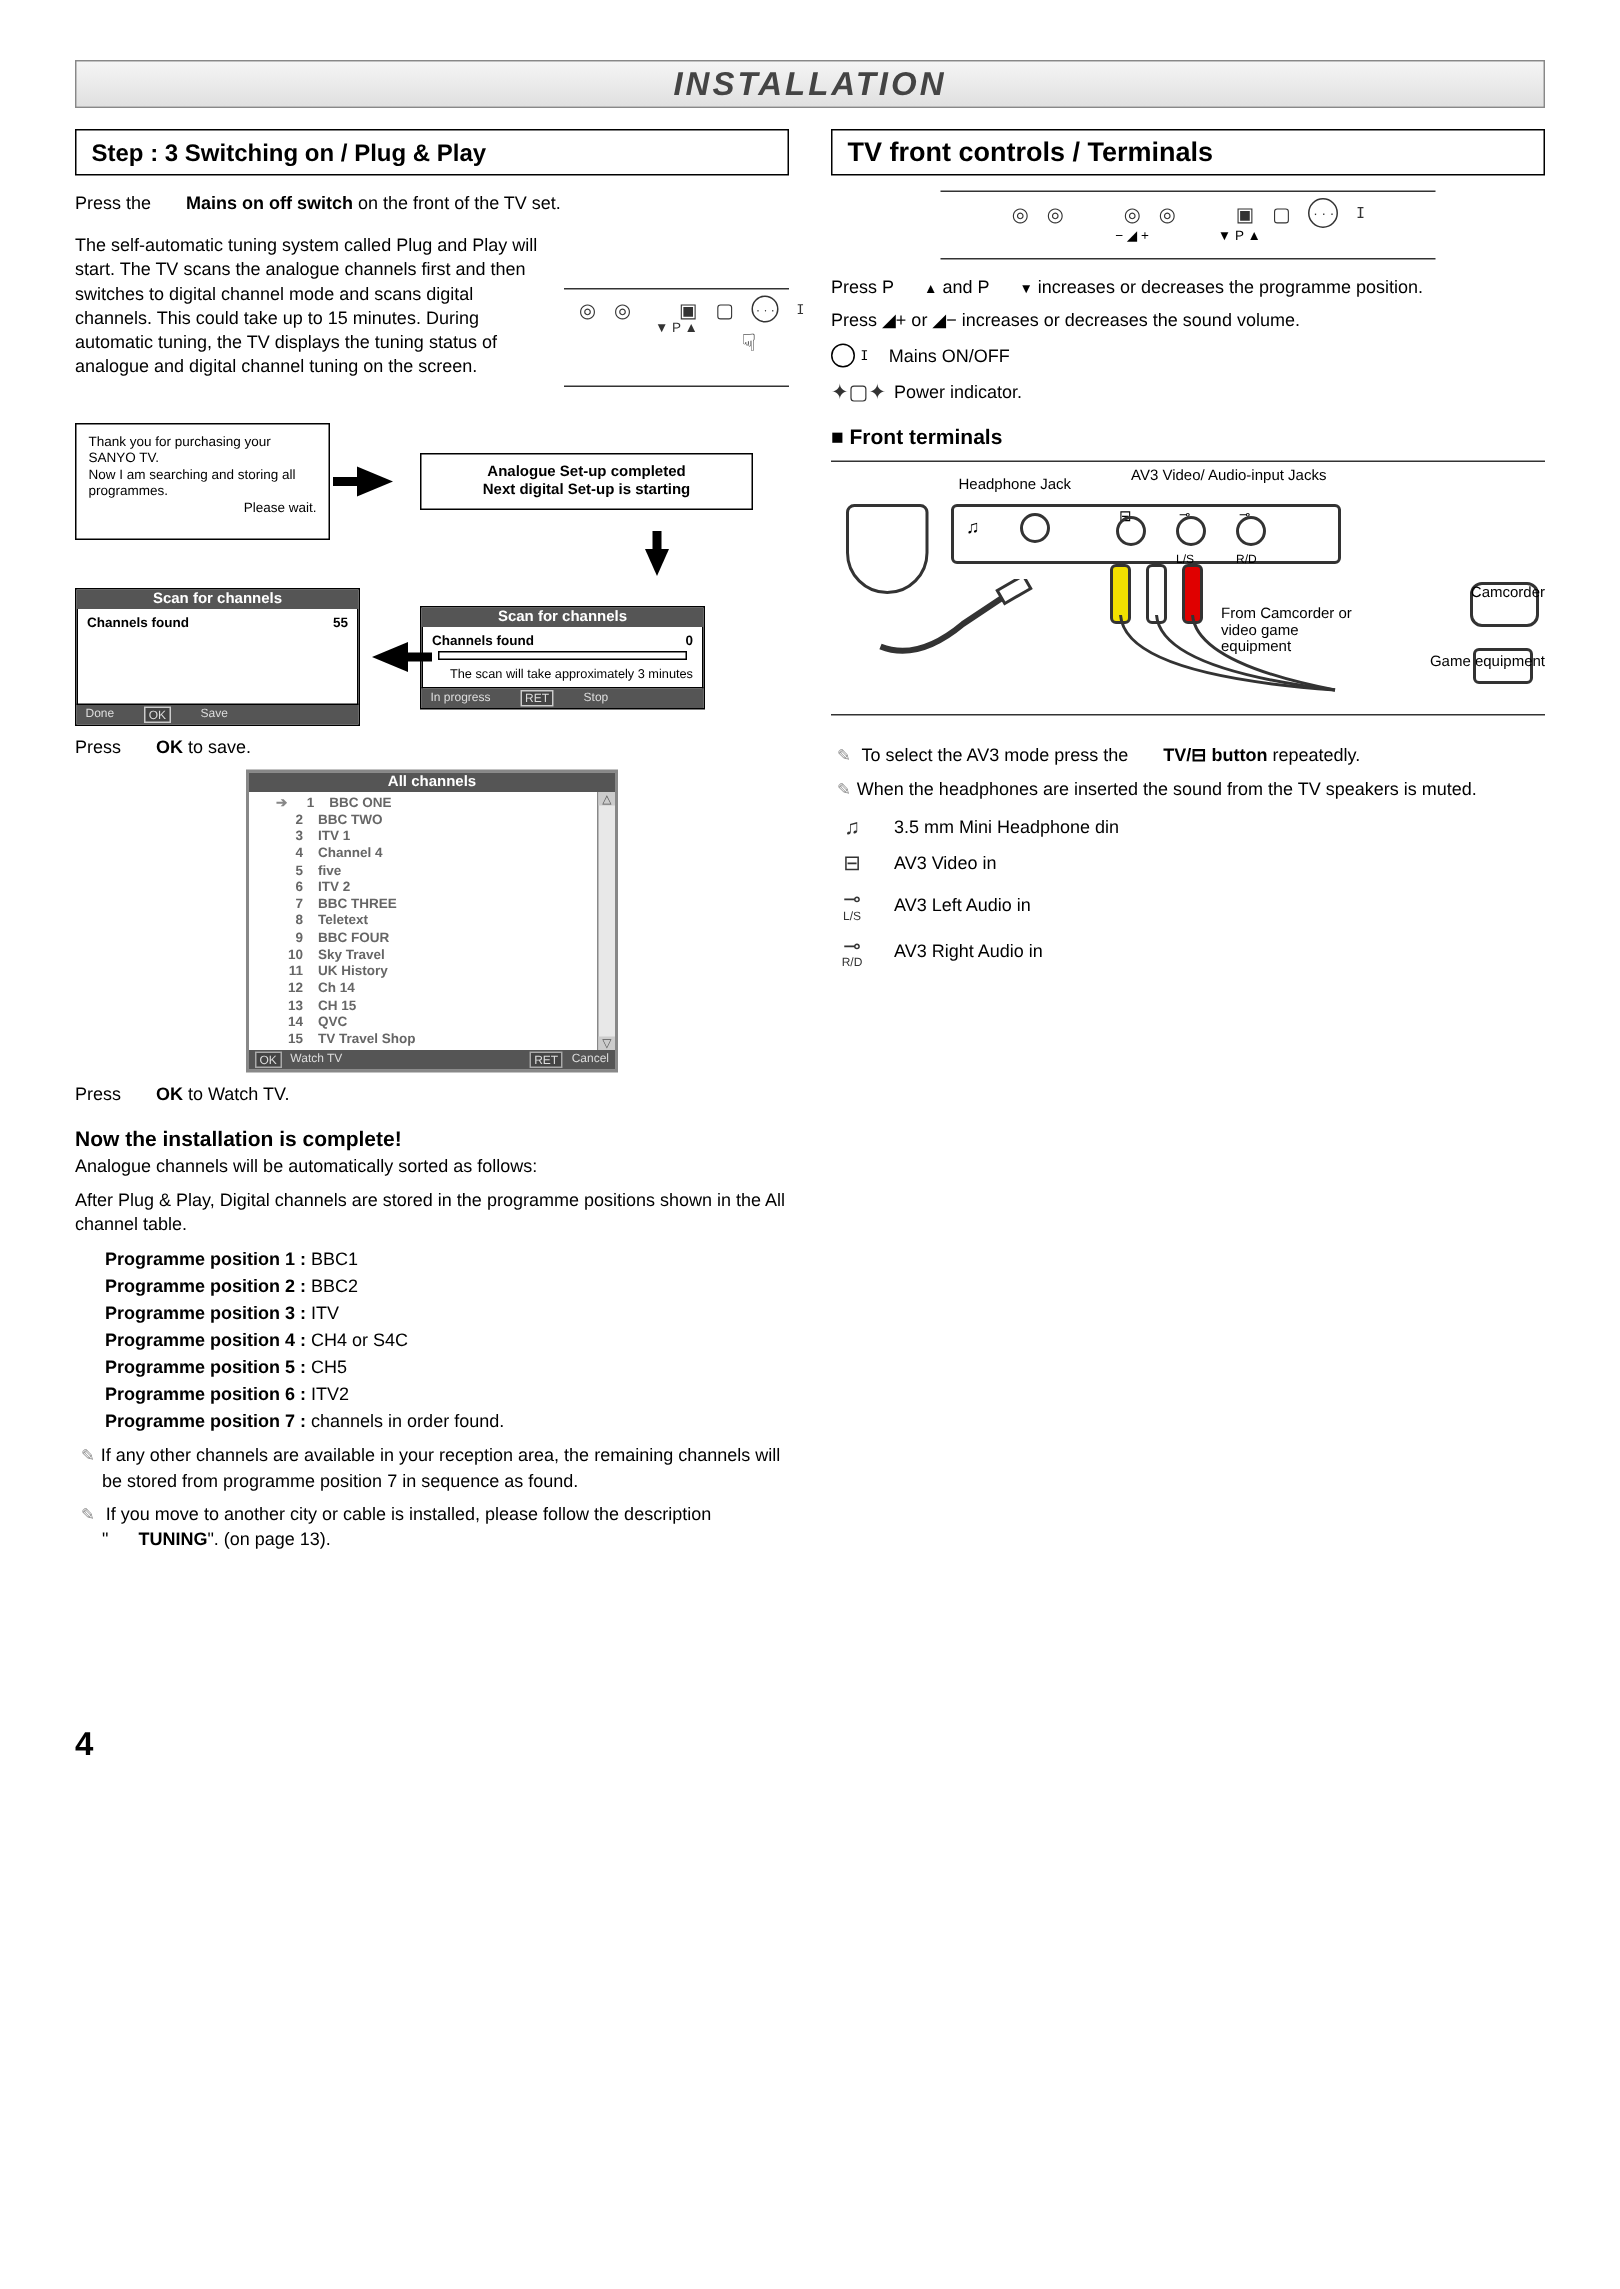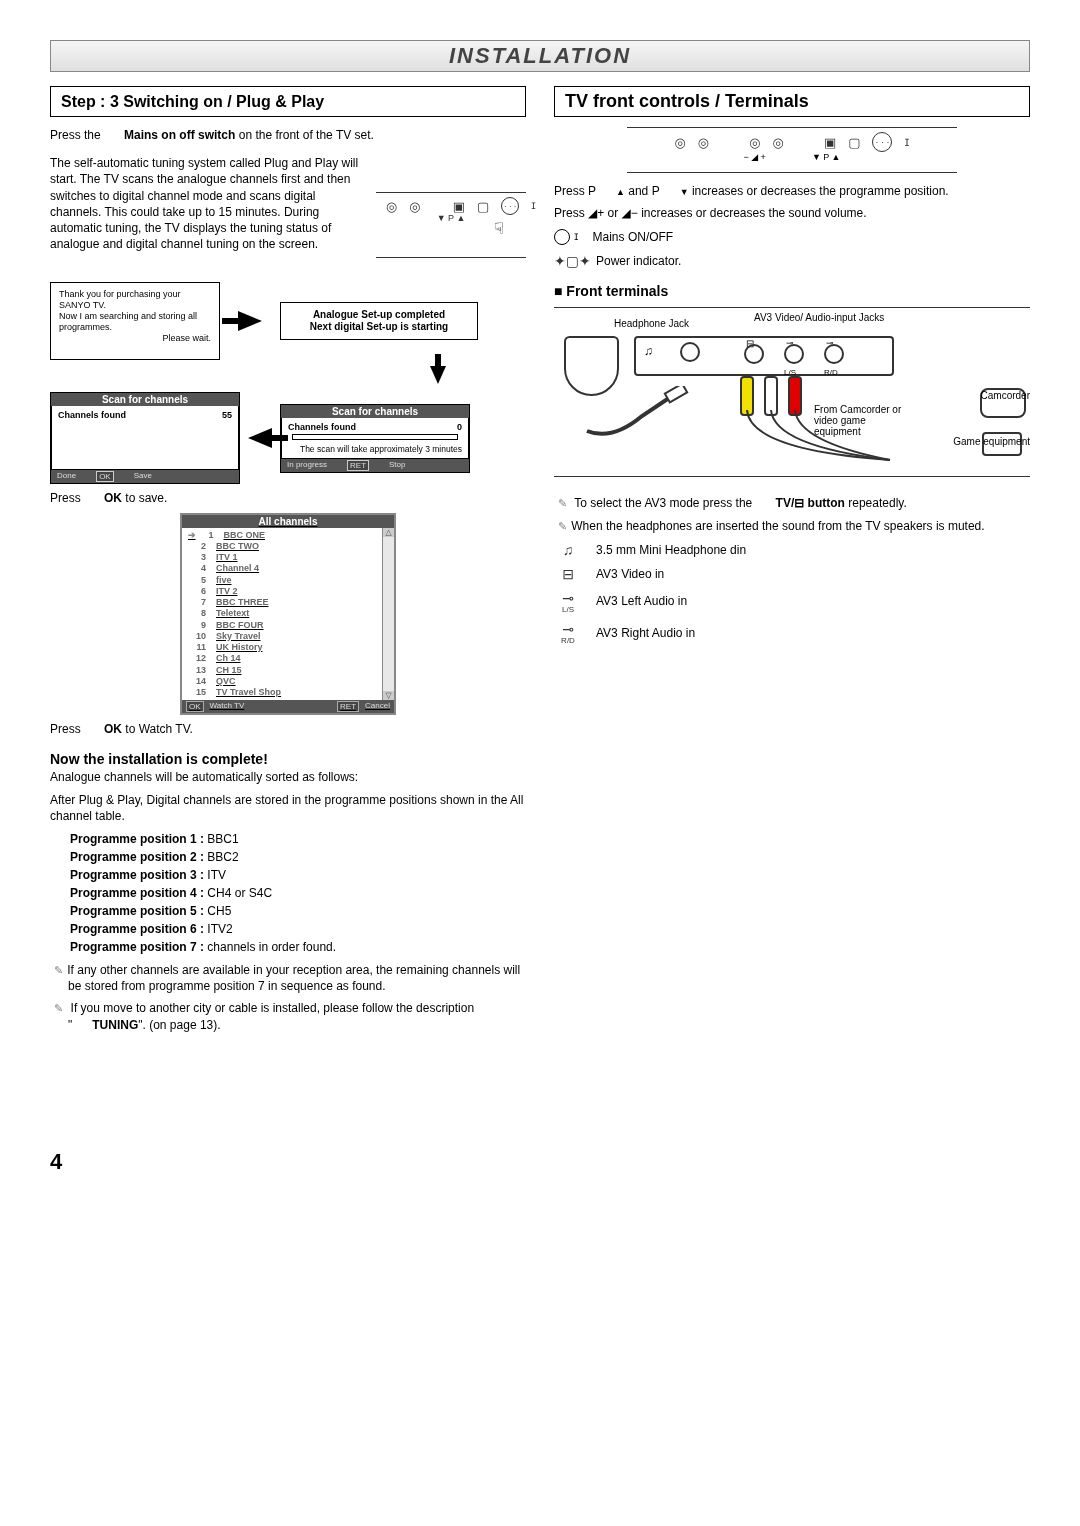--- a/index.html
+++ b/index.html
@@ -121,24 +121,24 @@
     background: #555; color: #ddd; font-size: 8px;
     display: flex; justify-content: flex-start; gap: 20px; padding: 1px 6px;
   }
   .scan-footer span.box { border: 1px solid #ccc; padding: 0 2px; background:#444; color:#ddd; }
   .progress-track {
     height: 6px; border: 1px solid #000; margin: 2px 4px 4px 4px; background:#fff;
   }
   .scan-pair { display: flex; align-items: center; gap: 4px; margin-top: 8px; }
   
   
-  .channel-outer { width: 216px; margin: 6px auto; border: 2px solid #888; text-decoration: underline; }
+  .channel-outer { width: 248px; margin: 6px auto; border: 2px solid #888; }
   .channel-title { background:#555; color:#fff; text-align:center; font-size:10px; font-weight:bold; padding:1px 0; }
   .channel-body { display:flex; }
-  .channel-list { flex:1; background:#fff; color:#666; font-size:9px; font-weight:bold; padding:2px 6px; }
+  .channel-list { flex:1; background:#fff; color:#666; font-size:9px; font-weight:bold; padding:2px 6px;margin-left:12px; }
   .channel-list div { line-height:1.25; }
   .channel-num { display:inline-block; width:18px; text-align:right; margin-right:10px; }
   .channel-scroll { width:12px; background:#e8e8e8; border-left:1px solid #888; position:relative; }
   .channel-scroll .up, .channel-scroll .dn { position:absolute; left:0; right:0; text-align:center; font-size:8px; color:#555; background:#ccc; }
   .channel-scroll .up { top:0; } .channel-scroll .dn { bottom:0; }
   .channel-buttons { background:#555; color:#ddd; font-size:8px; padding:1px 4px; display:flex; gap:6px; }
   .channel-buttons .b { border:1px solid #aaa; padding:0 2px; background:#444; }
   
   
   .icon-line { display:flex; align-items:center; gap:14px; margin:8px 0; }
@@ -205,21 +205,21 @@
       <div class="dialog" style="width:170px;height:78px;">
         <div>Thank you for purchasing your SANYO TV.</div>
         <div style="display:flex;justify-content:space-between;">
           <span>Now I am searching and storing all programmes.</span>
         </div>
         <div style="text-align:right;">Please wait.</div>
       </div>
       <div style="width:40px;display:flex;justify-content:center;">
           <div class="arrow-right"></div>
         </div>
-      <div class="dialog" style="width:198px;text-align:center;font-weight:bold;font-size:10px;padding:6px 4px;">
+      <div class="dialog" style="width:222px;text-align:center;font-weight:bold;font-size:10px;padding:6px 4px;">
         <div>Analogue Set-up completed</div>
         <div>Next digital Set-up is starting</div>
       </div>
     </div>
     <div style="margin-left:300px;">
         <div class="arrow-down"></div>
       </div>
 
     <div class="scan-pair">
       <div class="scan-box">
@@ -350,21 +350,21 @@
       <span>Mains ON/OFF</span>
     </div>
     <div class="icon-line">
       <span class="icon-slot">✦▢✦</span>
       <span>Power indicator.</span>
     </div>
 
     <div class="subhead">■ Front terminals</div>
 
     <div class="terminal-diagram">
-      <span class="td-label" style="left:60px;top:10px;">Headphone Jack</span>
+      <span class="td-label" style="left:85px;top:10px;">Headphone Jack</span>
       <span class="td-label" style="left:200px;top:4px;">AV3 Video/ Audio-input Jacks</span>
 
       <div style="position:absolute;left:10px;top:28px;width:55px;height:60px;border:2px solid #333;border-radius:6px 6px 30px 30px;"></div>
       <div style="position:absolute;left:80px;top:28px;width:260px;height:40px;border:2px solid #333;border-radius:4px;">
         <div style="position:absolute;left:8px;top:6px;font-size:12px;">♫</div>
         <div style="position:absolute;left:44px;top:4px;width:20px;height:20px;border:2px solid #333;border-radius:50%;"></div>
         <div style="position:absolute;left:110px;top:0;font-size:10px;">⊟</div>
         <div style="position:absolute;left:108px;top:6px;width:20px;height:20px;border:2px solid #333;border-radius:50%;"></div>
         <div style="position:absolute;left:150px;top:0;font-size:9px;">⊸</div>
         <div style="position:absolute;left:148px;top:6px;width:20px;height:20px;border:2px solid #333;border-radius:50%;"></div>

